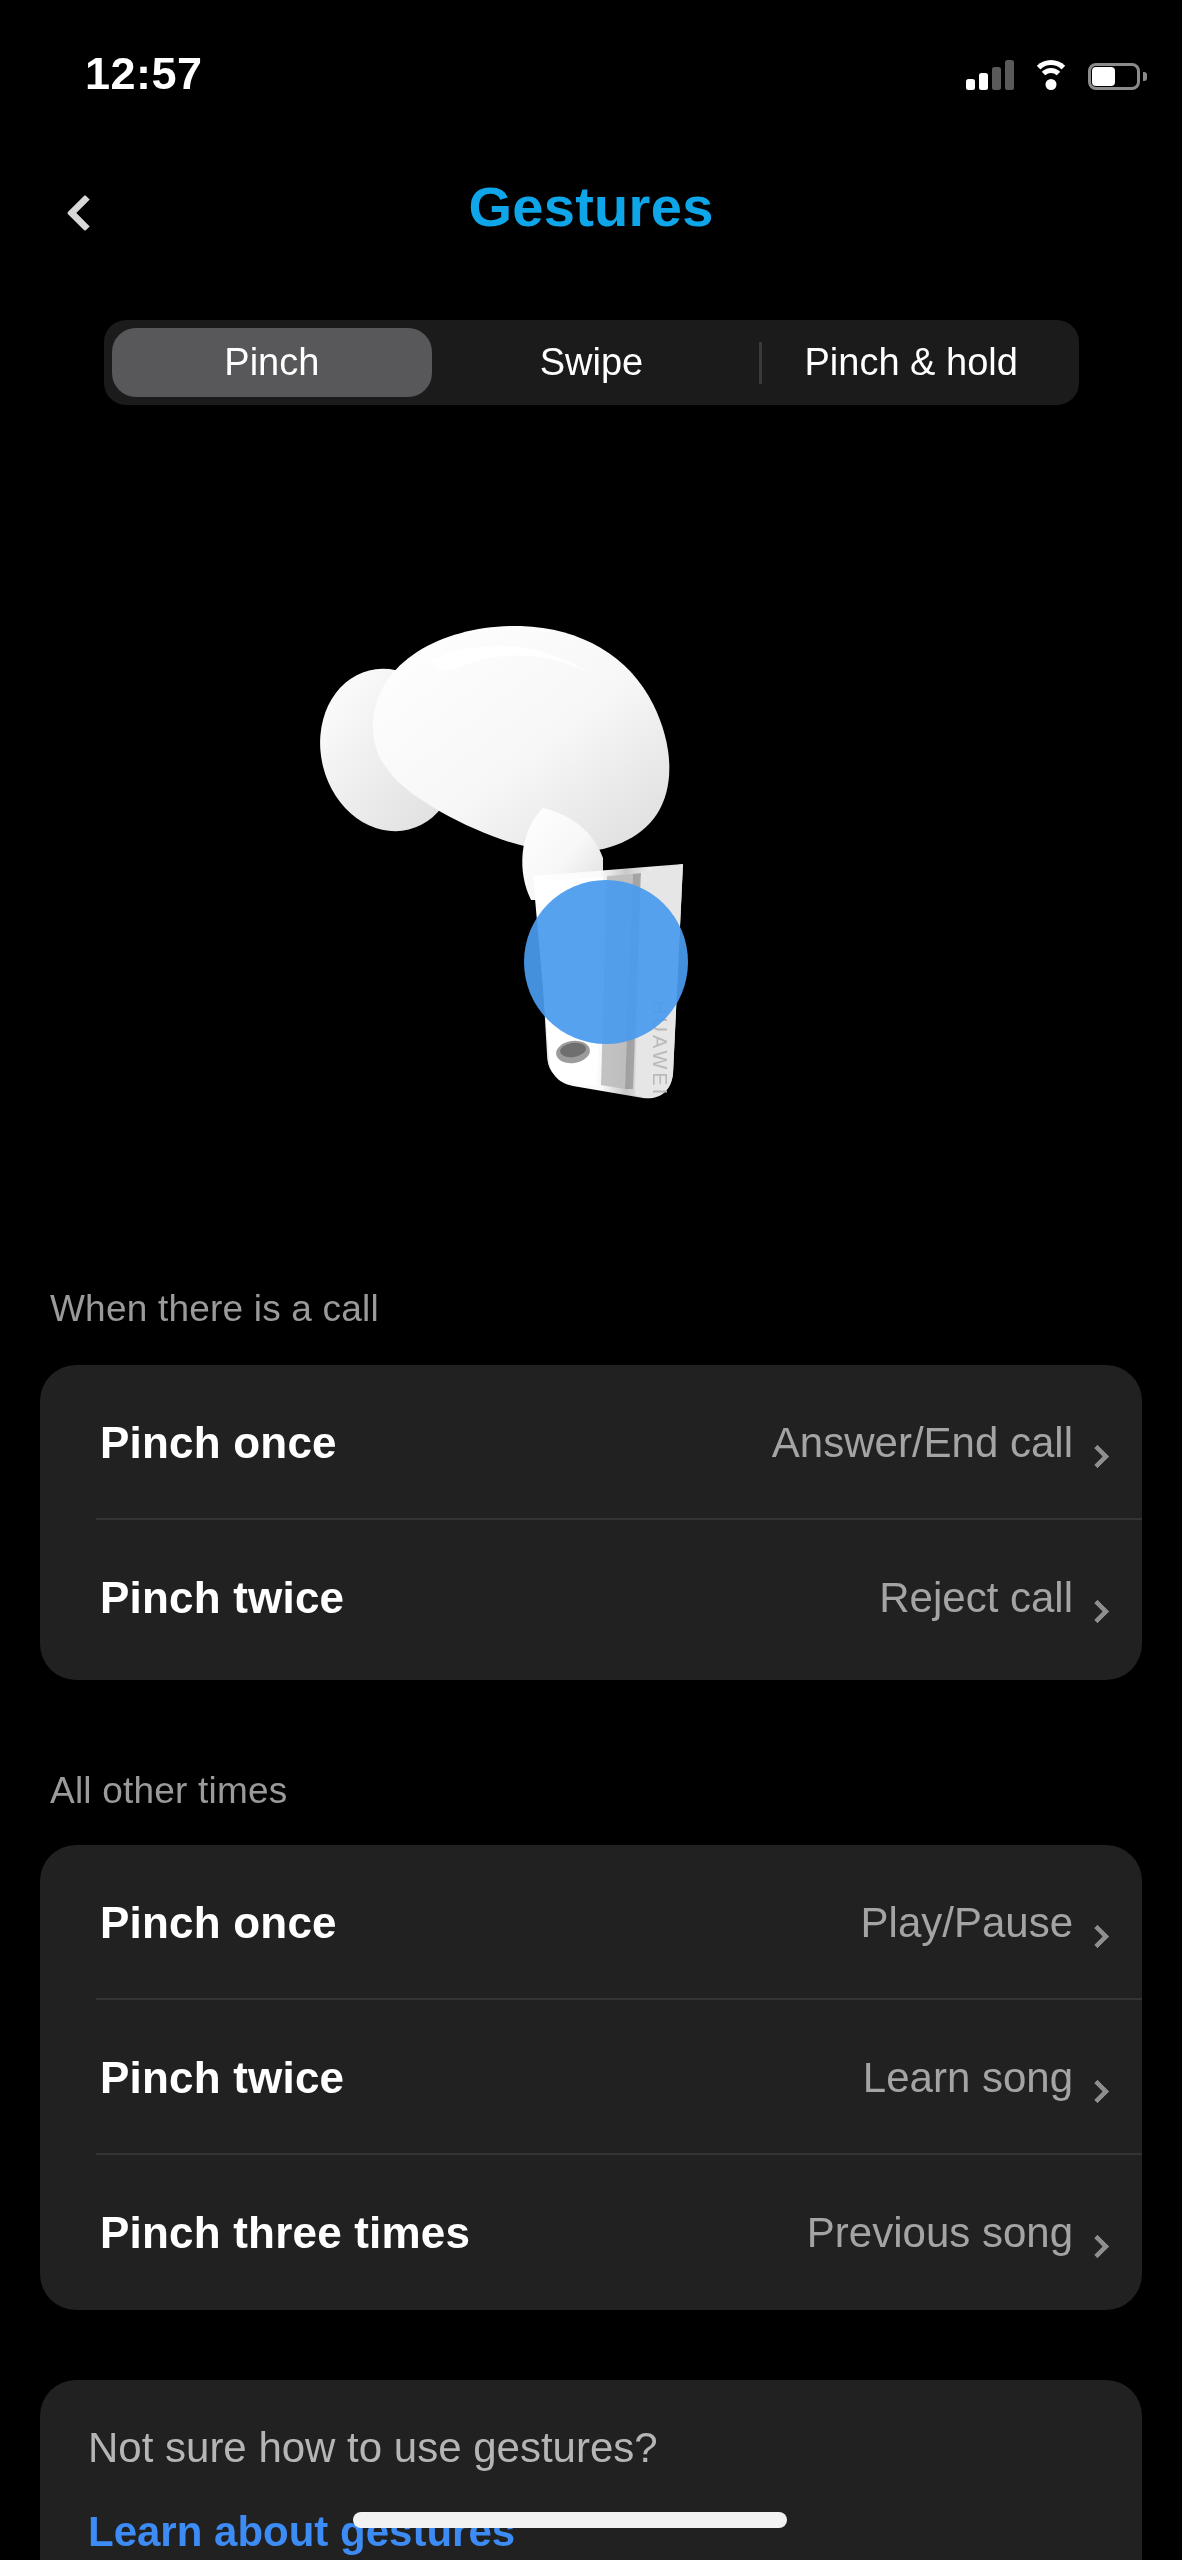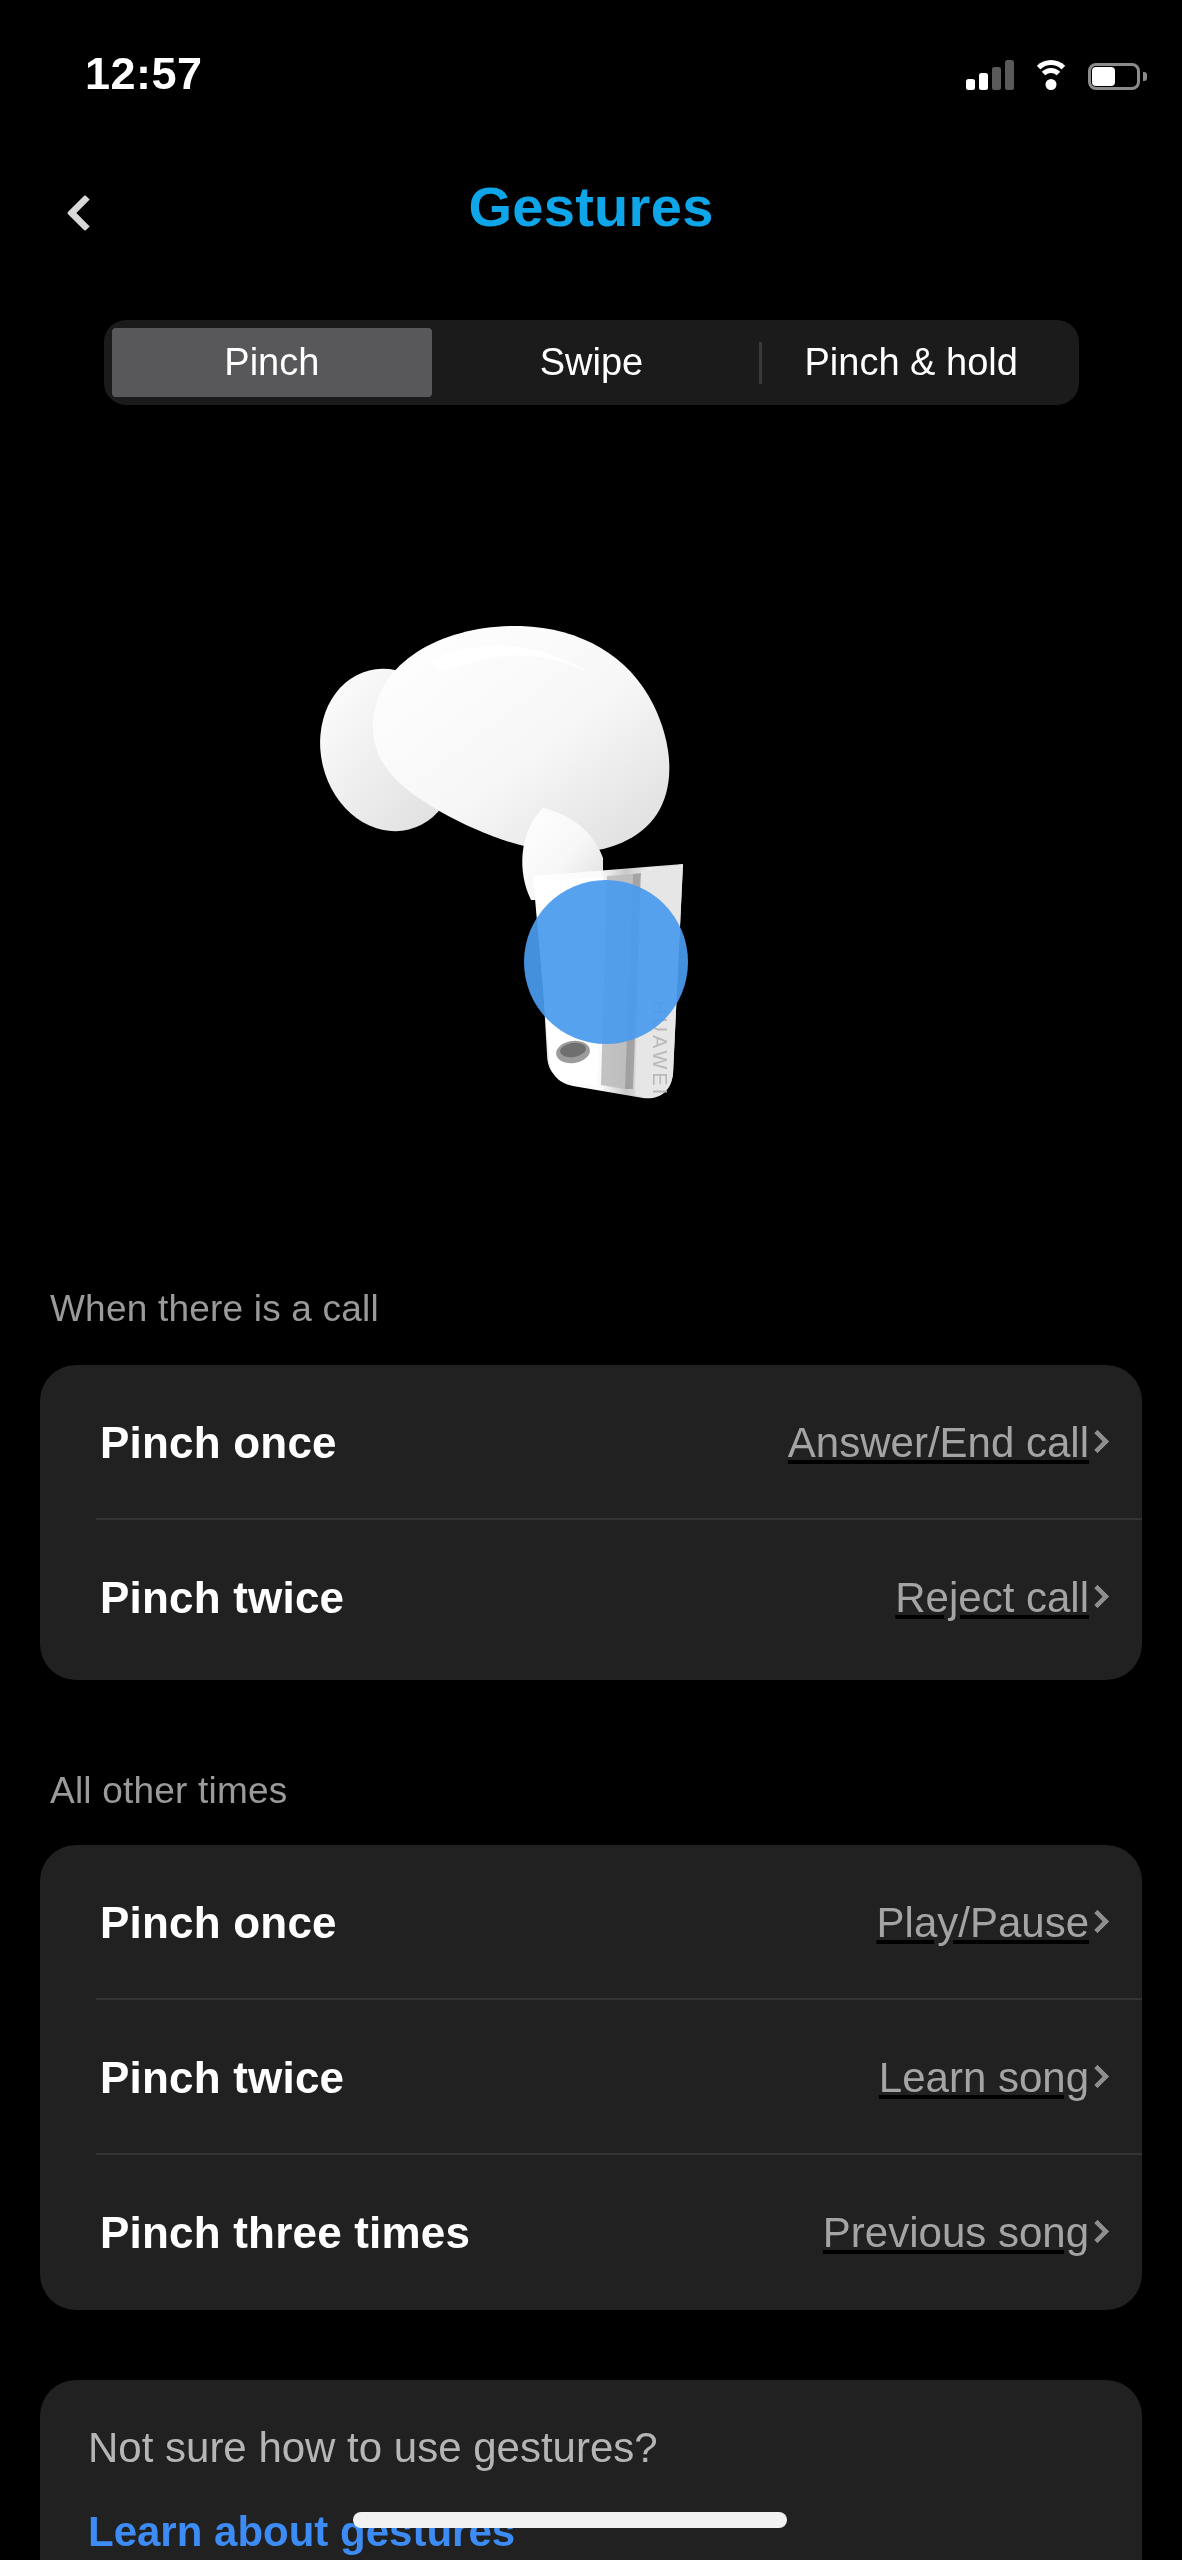--- a/index.html
+++ b/index.html
@@ -78,21 +78,21 @@
 
   
   .segmented {
     position:absolute; left:104px; top:320px;
     width:975px; height:85px;
     background:#1b1b1b; border-radius:22px;
     display:flex; align-items:center; padding:8px;
   }
   .seg {
     flex:1; height:100%; display:flex; align-items:center; justify-content:center;
-    color:#fff; font-size:38px; border-radius:4px; cursor:pointer;
+    color:#fff; font-size:38px; border-radius:24px; cursor:pointer;
     position:relative;
     text-align:center;
   }
   .seg.active { background:#58585a; }
   .seg-divider {
     position:absolute; left:655px; top:22px;
     width:3px; height:42px; background:#3a3a3a;
   }
 
   
@@ -115,21 +115,21 @@
   .card.c1 { top:1365px; height:315px; }
   .card.c2 { top:1845px; height:465px; }
   .card.c3 { top:2380px; height:220px; }
 
   .row {
     position:relative; height:155px;
     display:flex; align-items:center; justify-content:space-between;
     padding:0 36px 0 52px; cursor:pointer;margin-left:8px;
   }
   .row-label { color:#fff; font-size:44px; font-weight:600; letter-spacing:0.2px; }
-  .row-right { display:flex; align-items:center; gap:0;text-decoration:underline; }
+  .row-right { display:flex; align-items:flex-end; gap:16px; }
   .row-value { color:#a4a4a4; font-size:42px; }
   .chev-right {
     width:17px; height:17px;
     border-top:5px solid #8e8e8e; border-right:5px solid #8e8e8e;
     transform:rotate(45deg); border-radius:1px; margin-bottom:2px;
   }
   .sep {
     position:absolute; left:48px; right:0; bottom:0;
     height:2px; background:#343434;
   }

